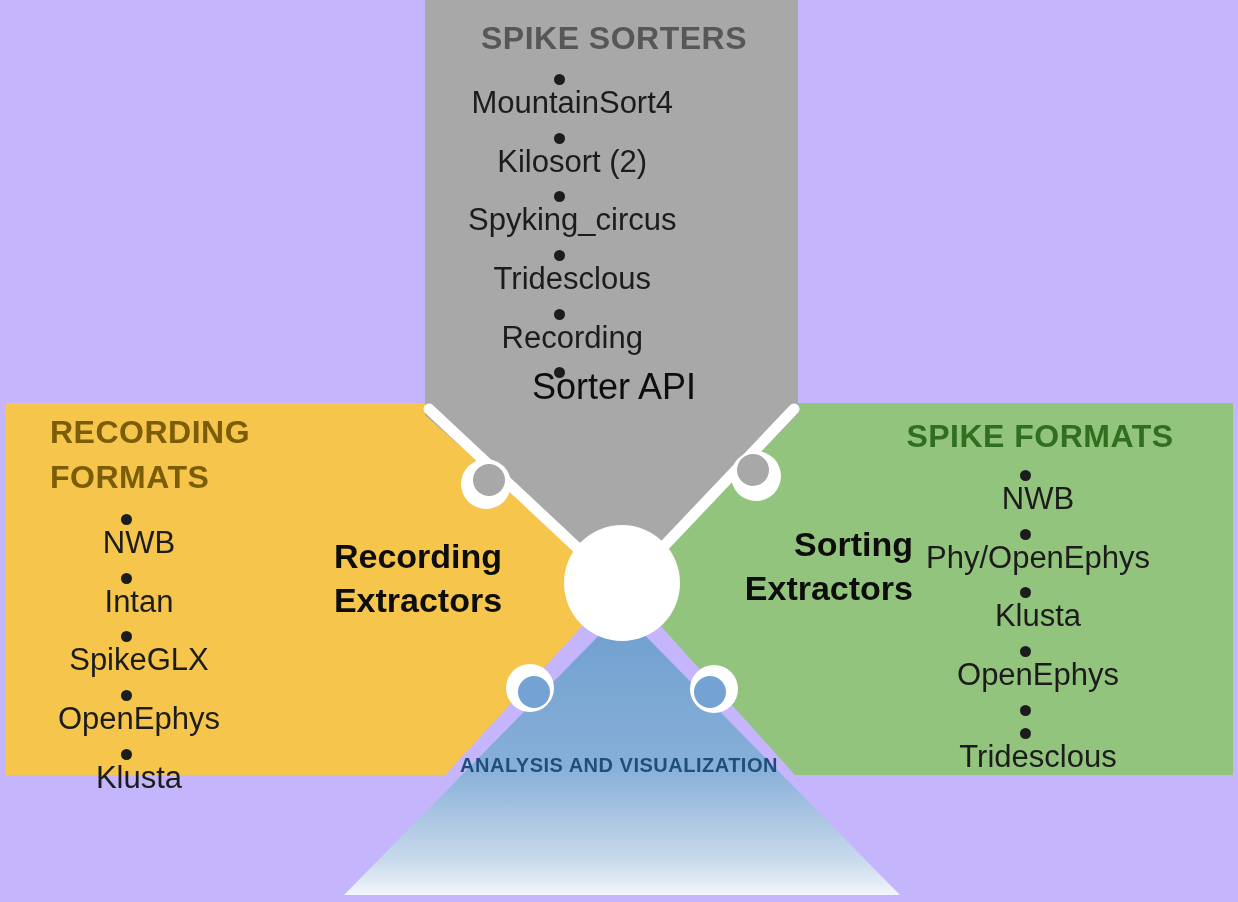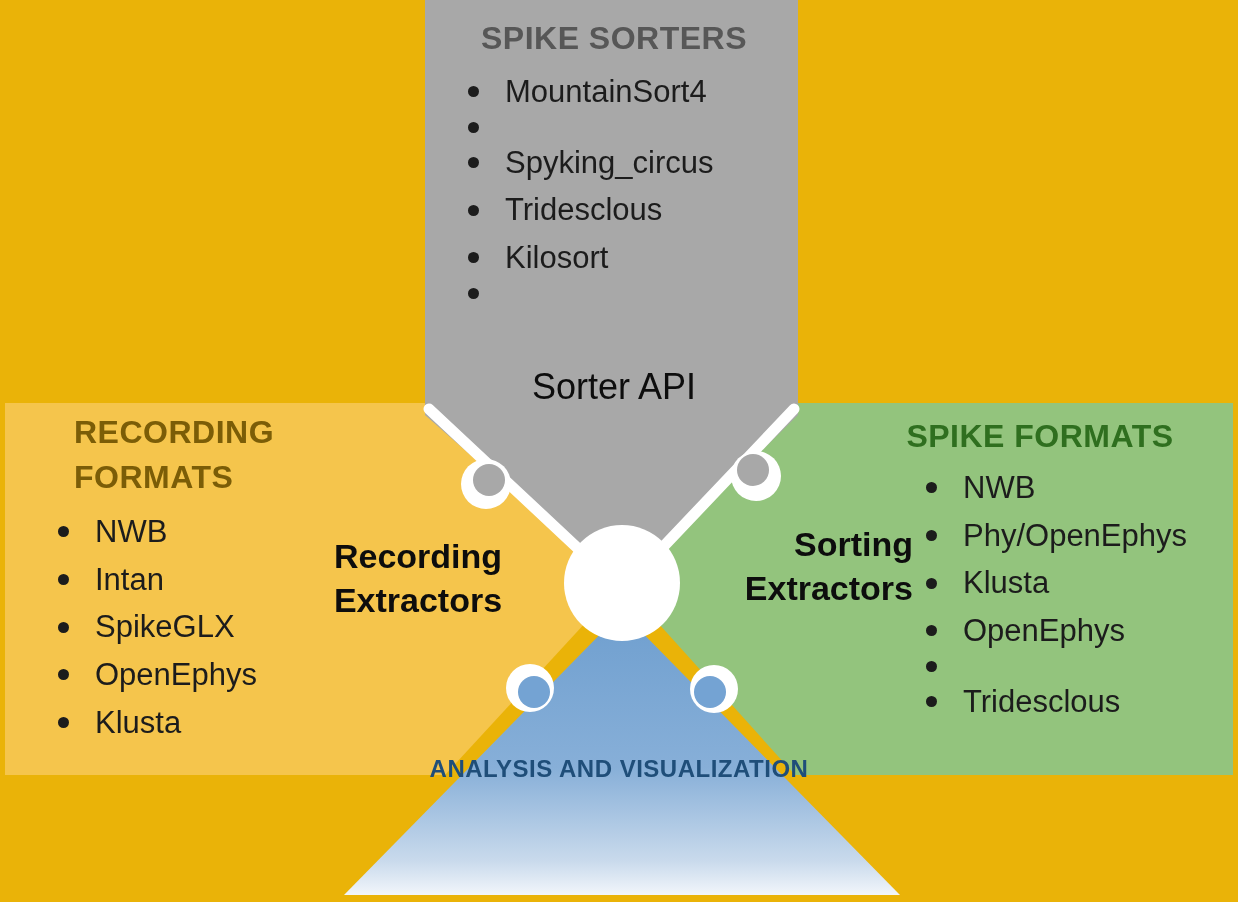--- a/index.html
+++ b/index.html
@@ -1,32 +1,32 @@
 <!DOCTYPE html>
 <html><head>
 <meta charset="utf-8">
 <style>
   html,body { margin:0; padding:0; background:#ffffff; }
   .stage {
-    position:relative; width:1238px; height:902px; background:#eab308;
+    position:relative; width:1238px; height:902px; background:#c4b5fd;
     font-family:"Liberation Sans", sans-serif; overflow:hidden;
   }
   .stage svg { position:absolute; left:0; top:0; }
   .abs { position:absolute; }
   .heading { font-weight:bold; font-size:32px; letter-spacing:0.5px; line-height:1.42; }
   .heading-gray   { color:#575757; text-align:center; }
-  .heading-yellow { color:#7b5d07;margin-left:24px; }
+  .heading-yellow { color:#7b5d07; }
   .heading-green  { color:#2f6f1f; text-align:center; }
   .list { display:flex; flex-direction:column; gap:12px; }
-  .li { display:flex; align-items:center; font-size:31px; color:#1c1c1c; line-height:1.15; }
+  .li { display:flex; align-items:center; font-size:31px; color:#1c1c1c; line-height:1.15;flex-direction:column; }
   .dot { width:11px; height:11px; border-radius:50%; background:#1c1c1c; margin-right:26px; flex:0 0 auto; }
   .center-label { font-weight:bold; font-size:34px; color:#0d0d0d; text-align:center; line-height:1.3; }
   .sorter-api { font-weight:normal; font-size:36px; color:#0d0d0d; text-align:center; }
   .analysis-label {
-    font-weight:bold; font-size:24px; color:#1f4e79; text-align:center;
+    font-weight:bold; font-size:20px; color:#1f4e79; text-align:center;
     line-height:1.72; letter-spacing:0.5px;
   }
 </style>
 </head>
 <body>
 
 <div class="stage">
 
   <svg width="1238" height="902" viewBox="0 0 1238 902">
     <defs>
@@ -66,32 +66,33 @@
 
   <div class="abs heading heading-gray" style="left:430px; top:16px; width:368px;">SPIKE SORTERS</div>
 
   <div class="abs list" style="left:468px; top:74px;">
     <div class="li">
         <span class="dot"></span>
         <span>MountainSort4</span>
       </div>
     <div class="li">
         <span class="dot"></span>
+        <span>Kilosort (2)</span>
       </div>
     <div class="li">
         <span class="dot"></span>
         <span>Spyking_circus</span>
       </div>
     <div class="li">
         <span class="dot"></span>
         <span>Tridesclous</span>
       </div>
     <div class="li">
         <span class="dot"></span>
-        <span>Kilosort</span>
+        <span>Recording</span>
       </div>
     <div class="li">
         <span class="dot"></span>
       </div>
   </div>
 
   <div class="abs sorter-api" style="left:430px; top:366px; width:368px;">Sorter API</div>
 
   <div class="abs heading heading-yellow" style="left:50px; top:410px; width:310px;">RECORDING FORMATS</div>
 

